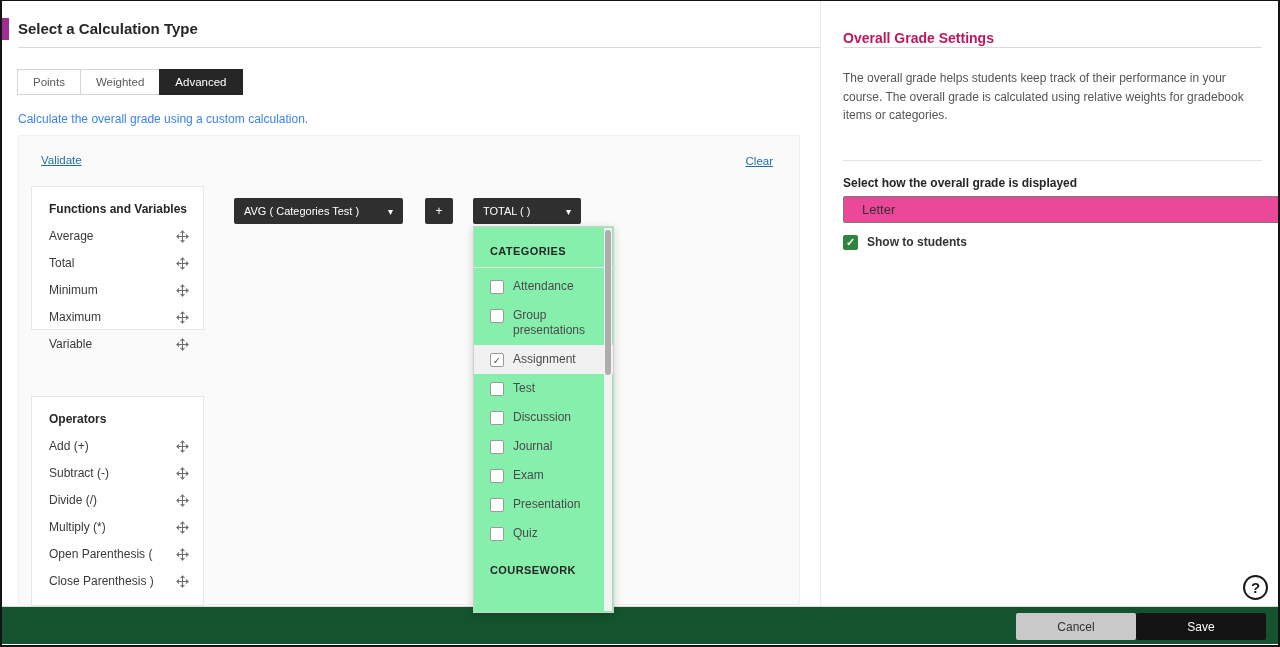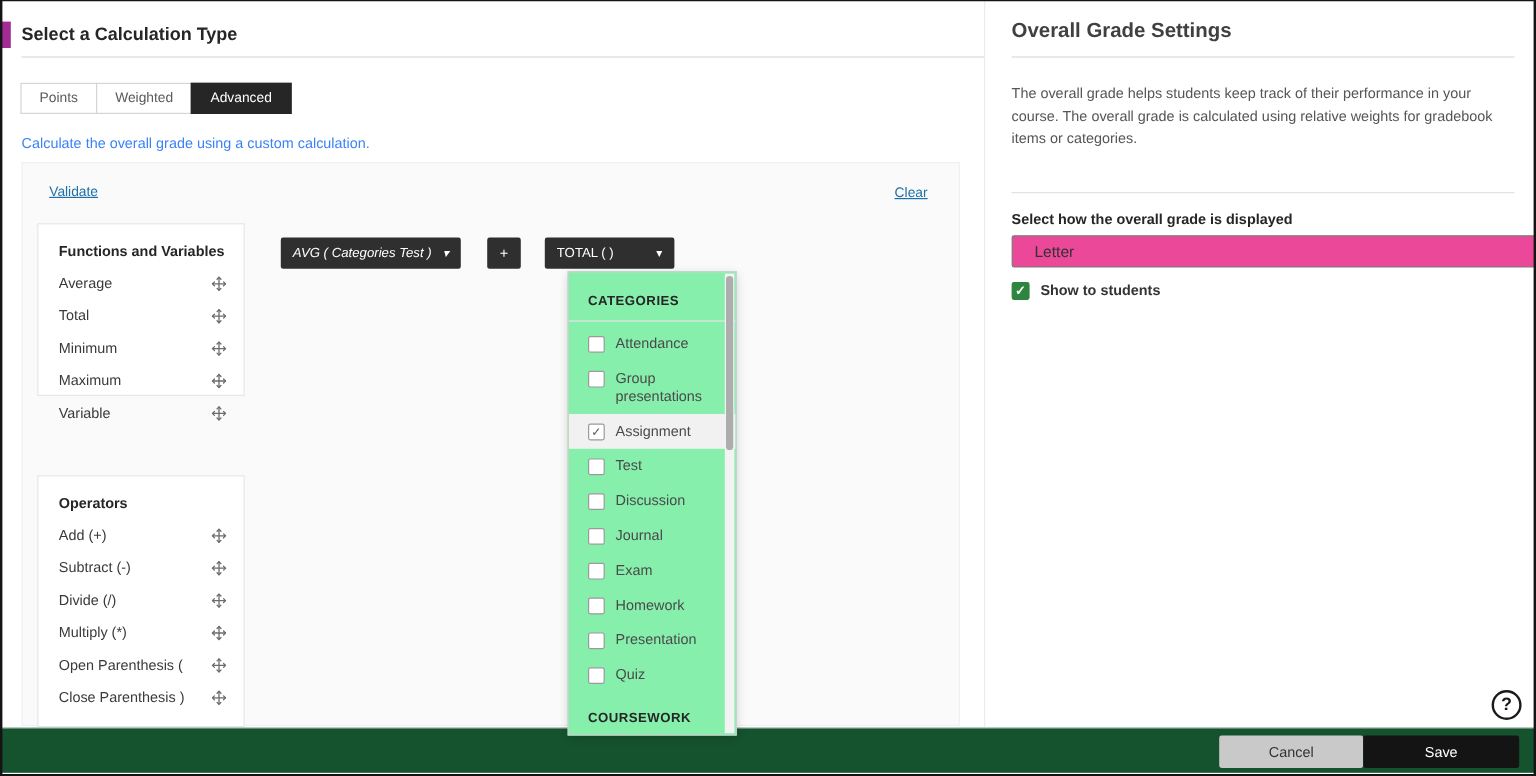--- a/index.html
+++ b/index.html
@@ -33,21 +33,21 @@
   .panel-functions { top:50px; height:144px; }
   .panel-operators { top:260px; height:210px; overflow:hidden; }
   .panel-title { font-size:12px; font-weight:700; color:#262626; margin-bottom:4px; }
   .item-row { display:flex; justify-content:space-between; align-items:center; margin-top:13px;
               font-size:12px; color:#3a3a3a; cursor:grab; }
   .move-icon { display:inline-flex; color:#6b6b6b; }
 
   .expr { position:absolute; left:215px; top:62px; display:flex; align-items:center; }
   .pill { height:26px; background:#2f2f2f; color:#fff; border:none; border-radius:2px; font-family:inherit;
           font-size:11px; display:flex; align-items:center; justify-content:space-between; padding:0 10px; cursor:pointer; }
-  .pill-avg { width:150px;font-style:italic; }
+  .pill-avg { width:169px; }
   .pill-plus { width:28px; margin-left:22px; margin-right:20px; justify-content:center; font-size:12px; }
   .pill-total { width:108px; }
   .caret { margin-left:8px; }
   .caret::after { content:"▾"; font-size:10px; color:#fff; }
 
   .dropdown { position:absolute; left:454px; top:90px; width:141px; height:387px; background:#86efac;
               border:1px solid #cfcfcf; box-shadow:0 2px 8px rgba(0,0,0,.18); overflow:hidden; z-index:5; }
   .dd-content { padding:10px 22px 0 16px; }
   .dd-header { font-size:11px; font-weight:700; color:#262626; letter-spacing:.4px;
                padding:8px 0 10px; border-bottom:1px solid #e4e4e4; margin:0 -22px 4px -16px; padding-left:16px; }
@@ -59,21 +59,21 @@
         display:inline-flex; align-items:center; justify-content:center; margin-top:1px; font-size:10px; color:#5a5a5a; }
   .dd-item[data-checked="true"] .cb::after { content:"✓"; }
   .dd-label { line-height:1.25; }
   .dd-scrollbar { position:absolute; top:1px; right:1px; bottom:1px; width:8px; background:#f3f3f3; }
   .dd-thumb { position:absolute; top:2px; left:1px; width:6px; height:145px; background:#adadad; border-radius:3px; cursor:grab; }
 
   .pane-divider { position:absolute; left:820px; top:0; width:1px; height:606px; background:#ececec; }
 
   
   .right-pane { position:absolute; left:843px; top:0; width:419px; height:606px; }
-  .right-title { position:absolute; left:0; top:16px; font-size:17px; font-weight:700; color:#404040; }
+  .right-title { position:absolute; left:0; top:30px; font-size:14px; font-weight:700; color:#be185d; }
   .right-rule { position:absolute; left:0; top:47px; width:419px; height:1px; background:#d9d9d9; }
   .right-desc { position:absolute; left:0; top:69px; width:419px; font-size:12px; line-height:1.55; color:#555; }
   .check-row { position:absolute; display:flex; align-items:flex-start; gap:9px; font-size:12px; color:#333; cursor:pointer; }
   .row-base { left:0; top:125px; }
   .row-show { left:0; top:235px; font-weight:700; }
   .cb-green { width:15px; height:15px; min-width:15px; border-radius:2px; background:#fff; border:1px solid #9a9a9a;
               display:inline-flex; align-items:center; justify-content:center; font-size:11px; }
   .check-row[data-checked="true"] .cb-green { background:#2e8540; border-color:#2e8540; color:#fff; }
   .check-row[data-checked="true"] .cb-green::after { content:"✓"; }
   .mid-rule { position:absolute; left:0; top:160px; width:419px; height:1px; background:#e2e2e2; }
@@ -259,24 +259,20 @@
         <label class="dd-item" data-checked="false">
           <span class="cb"></span>
           <span class="dd-label">Journal</span>
         </label>
         <label class="dd-item" data-checked="false">
           <span class="cb"></span>
           <span class="dd-label">Exam</span>
         </label>
         <label class="dd-item" data-checked="false">
           <span class="cb"></span>
-          <span class="dd-label">Homework</span>
-        </label>
-        <label class="dd-item" data-checked="false">
-          <span class="cb"></span>
           <span class="dd-label">Presentation</span>
         </label>
         <label class="dd-item" data-checked="false">
           <span class="cb"></span>
           <span class="dd-label">Quiz</span>
         </label>
 
         <div class="dd-header second">COURSEWORK</div>
 
       </div>

